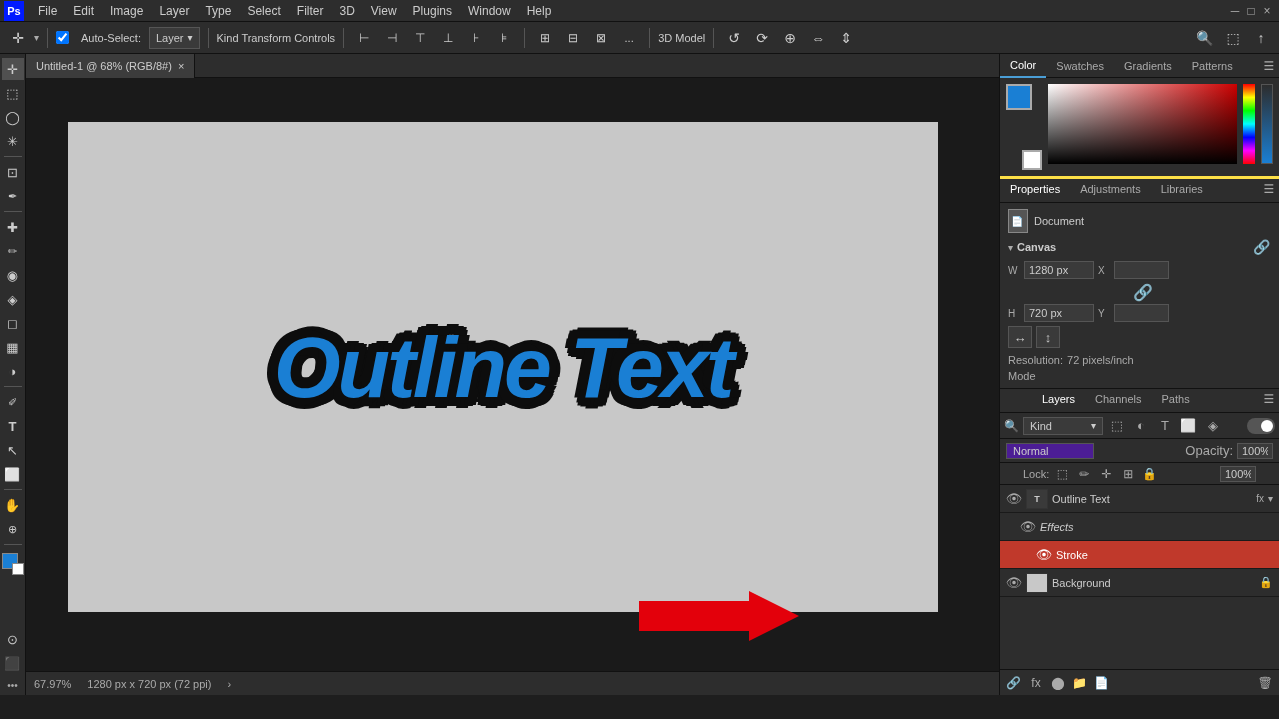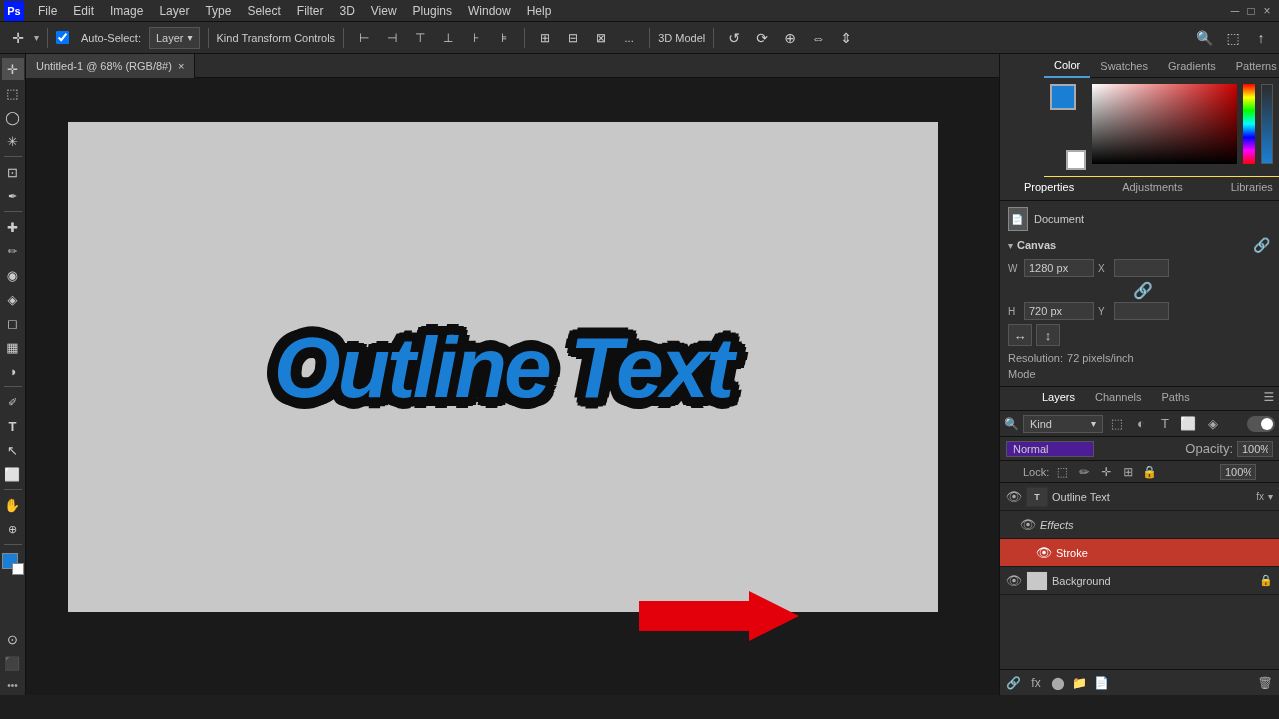--- a/index.html
+++ b/index.html
@@ -32,33 +32,33 @@
     #tab-bar { display: flex; align-items: center; background: #2d2d2d; height: 24px; border-bottom: 1px solid #111; }
     #tab { display: flex; align-items: center; background: #3c3c3c; height: 24px; padding: 0 10px; font-size: 11px; color: #ccc; border-right: 1px solid #111; }
     #tab .close-btn { margin-left: 6px; cursor: pointer; font-size: 11px; }
     #canvas-container { position: absolute; top: 24px; left: 0; right: 0; bottom: 0; background: #1a1a1a; display: flex; align-items: center; justify-content: center; overflow: hidden; }
     #document-canvas { position: relative; background: #c8c8c8; width: 870px; height: 490px; top: -20px; left: -10px; }
 
     
     #right-panel { width: 280px; background: #2d2d2d; border-left: 1px solid #111; display: flex; flex-direction: column; }
 
     
-    #color-panel { border-bottom: 1px solid #fde047; margin-left: 44px; }
+    #color-panel { border-bottom: 3px solid #fde047; }
     #color-tabs { display: flex; align-items: center; background: #2d2d2d; height: 24px; border-bottom: 1px solid #111; }
     .panel-tab { padding: 4px 10px; font-size: 11px; color: #aaa; cursor: pointer; height: 24px; display: flex; align-items: center; }
     .panel-tab.active { color: #fff; border-bottom: 2px solid #4a9ed6; }
     .panel-tab-spacer { flex: 1; }
     .panel-options-btn { width: 20px; height: 20px; display: flex; align-items: center; justify-content: center; cursor: pointer; font-size: 12px; color: #aaa; }
     #color-body { padding: 6px; }
     #color-picker-row { display: flex; gap: 6px; }
 
     
     #properties-panel { border-bottom: 1px solid #111; }
     #props-tabs { display: flex; background: #2d2d2d; height: 24px; border-bottom: 1px solid #111; }
-    .props-tab { padding: 4px 24px; font-size: 11px; color: #aaa; cursor: pointer; }
+    .props-tab { padding: 4px 10px; font-size: 11px; color: #aaa; cursor: pointer; }
     .props-tab.active { color: #fff; }
     #props-body { padding: 6px 8px; }
     #doc-icon-row { display: flex; align-items: center; gap: 6px; margin-bottom: 6px; }
     .doc-icon { width: 20px; height: 24px; background: #555; border: 1px solid #888; display: flex; align-items: center; justify-content: center; font-size: 10px; color: #ccc; }
     .doc-label { font-size: 11px; color: #ccc; }
     #canvas-section { }
     #canvas-header { display: flex; align-items: center; gap: 4px; margin-bottom: 6px; }
     .collapse-arrow { font-size: 10px; color: #aaa; cursor: pointer; }
     .section-label { font-size: 11px; color: #ccc; font-weight: bold; }
     .link-icon { font-size: 14px; color: #aaa; margin-left: auto; cursor: pointer; }
@@ -221,20 +221,25 @@
         <div style="position:absolute;top:50%;left:50%;transform:translate(-50%,-50%);white-space:nowrap;">
           <span style="font-family:'Arial Black',Impact,Arial,sans-serif;font-style:italic;font-size:86px;font-weight:900;color:#1a7fd4;text-shadow:-8px -8px 0 #0d0d0d,8px -8px 0 #0d0d0d,-8px 8px 0 #0d0d0d,8px 8px 0 #0d0d0d,-11px 0 0 #0d0d0d,11px 0 0 #0d0d0d,0 -11px 0 #0d0d0d,0 11px 0 #0d0d0d,-9px -5px 0 #0d0d0d,9px -5px 0 #0d0d0d,-9px 5px 0 #0d0d0d,9px 5px 0 #0d0d0d,-5px -9px 0 #0d0d0d,5px -9px 0 #0d0d0d,-5px 9px 0 #0d0d0d,5px 9px 0 #0d0d0d;letter-spacing:-3px;">Outline Text</span>
         </div>
       </div>
     </div>
 
     <svg style="position:absolute;bottom:54px;right:200px;width:160px;height:50px;" viewBox="0 0 160 50">
       <polygon points="0,10 110,10 110,0 160,25 110,50 110,40 0,40" fill="#e3000b"></polygon>
     </svg>
 
+    <div id="status-bar" style="position:absolute;bottom:0;left:0;right:0;">
+      <span>67.97%</span>
+      <span>1280 px x 720 px (72 ppi)</span>
+      <span>›</span>
+    </div>
   </div>
 
   <div id="right-panel">
 
     <div id="color-panel">
       <div id="color-tabs">
         <div class="panel-tab active">Color</div>
         <div class="panel-tab">Swatches</div>
         <div class="panel-tab">Gradients</div>
         <div class="panel-tab">Patterns</div>

